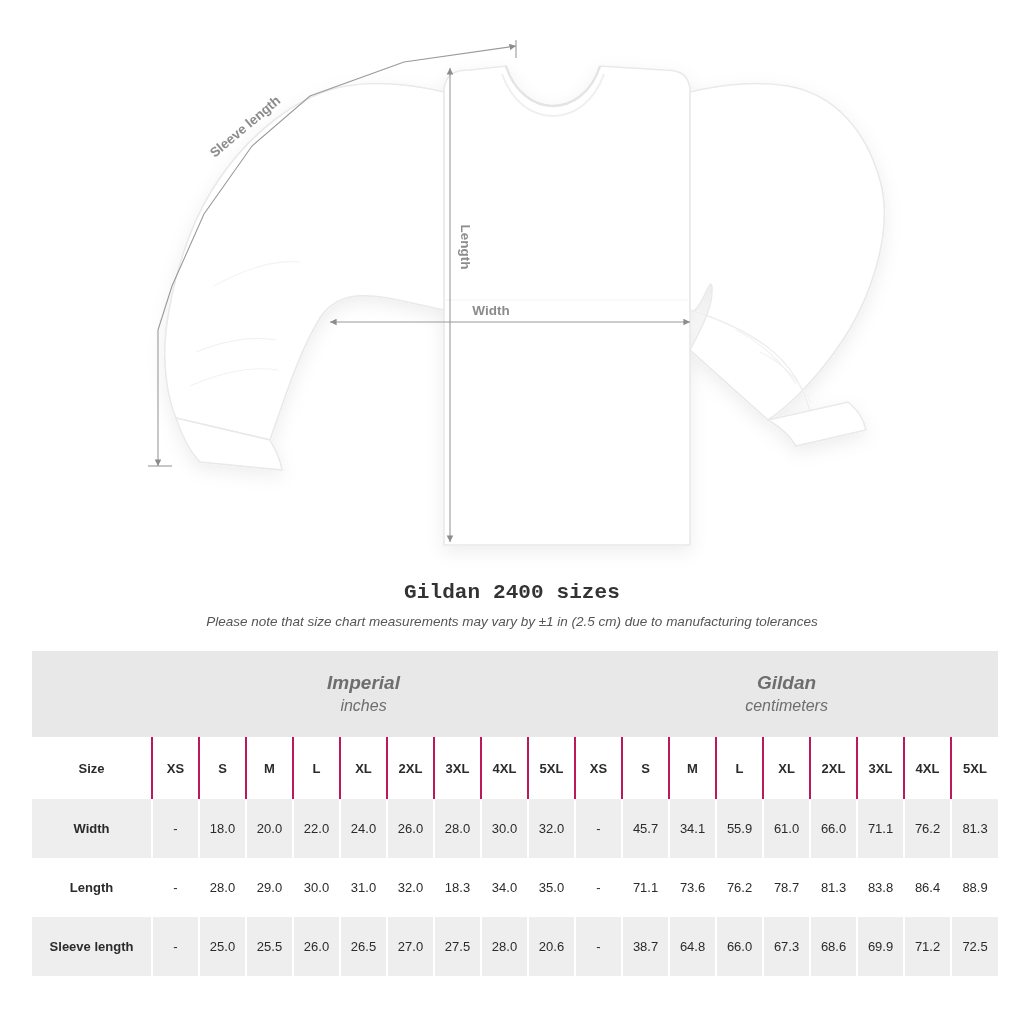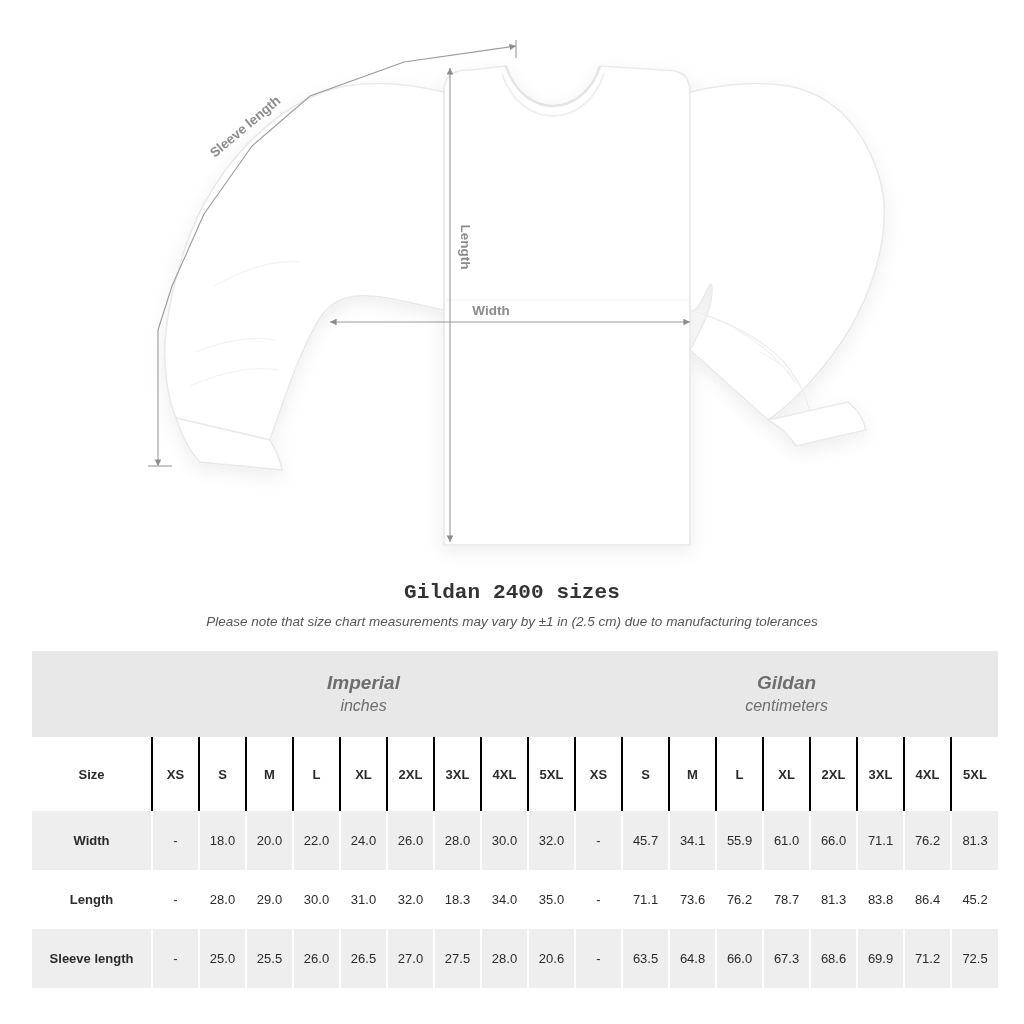--- a/index.html
+++ b/index.html
@@ -72,21 +72,21 @@
     color: #6e6e6e;
     line-height: 1.1;
   }
   .unit-sub {
     font-size: 16px;
     font-style: italic;
     color: #6e6e6e;
     margin-top: 4px;
   }
   .head-row td {
-    height: 74px;
+    height: 62px;
     background: #ffffff;
     font-weight: bold;
     font-size: 13.5px;
     color: #2b2b2b;
   }
   .head-row td.rowlabel { font-weight: bold; }
   .data-row td {
     height: 59px;
     font-size: 13.5px;
   }
@@ -95,21 +95,21 @@
   .rowlabel {
     font-weight: bold;
     text-align: center;
     color: #2b2b2b;
   }
   .col-label { width: 120px; }
   .col-cell  { width: 47px; }
   
   .data-row.odd td + td { border-left: 2px solid #ffffff; }
   .data-row.even td + td { border-left: 2px solid #ffffff; }
-  .head-row td + td { border-left: 2px solid #000000; }
+  .head-row td + td { border-left: 2px solid #be185d; }
 
   .label-sleeve { font-size: 13px; }
 </style>
 </head>
 <body>
 
 <div class="page">
 
   <div class="illustration">
     <svg width="1024" height="575" viewBox="0 0 1024 575" xmlns="http://www.w3.org/2000/svg">
@@ -306,36 +306,36 @@
           <td>34.0</td>
           <td>35.0</td>
           <td>-</td>
           <td>71.1</td>
           <td>73.6</td>
           <td>76.2</td>
           <td>78.7</td>
           <td>81.3</td>
           <td>83.8</td>
           <td>86.4</td>
-          <td>45.2</td>
+          <td>88.9</td>
         </tr>
 
         <tr class="data-row odd">
           <td class="rowlabel label-sleeve">Sleeve length</td>
           <td>-</td>
           <td>25.0</td>
           <td>25.5</td>
           <td>26.0</td>
           <td>26.5</td>
           <td>27.0</td>
           <td>27.5</td>
           <td>28.0</td>
           <td>20.6</td>
           <td>-</td>
-          <td>63.5</td>
+          <td>38.7</td>
           <td>64.8</td>
           <td>66.0</td>
           <td>67.3</td>
           <td>68.6</td>
           <td>69.9</td>
           <td>71.2</td>
           <td>72.5</td>
         </tr>
       </tbody>
     </table>

